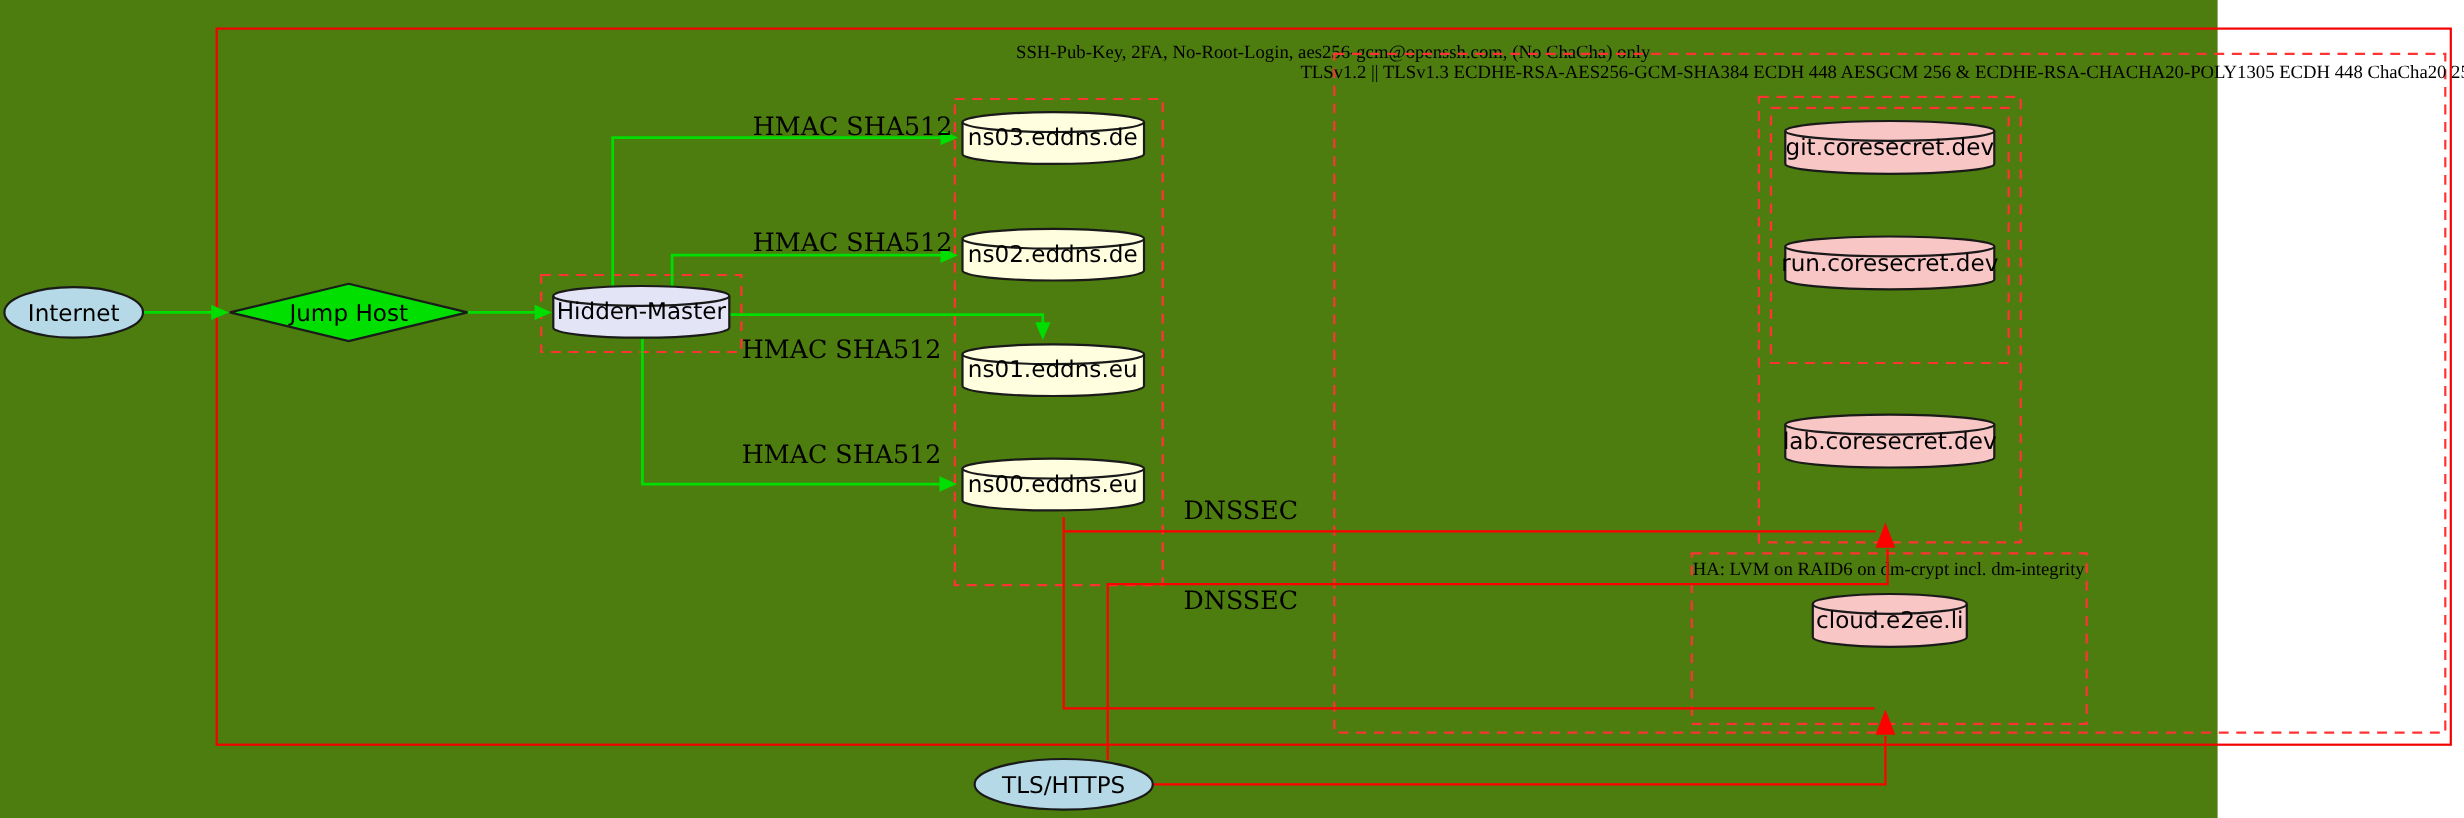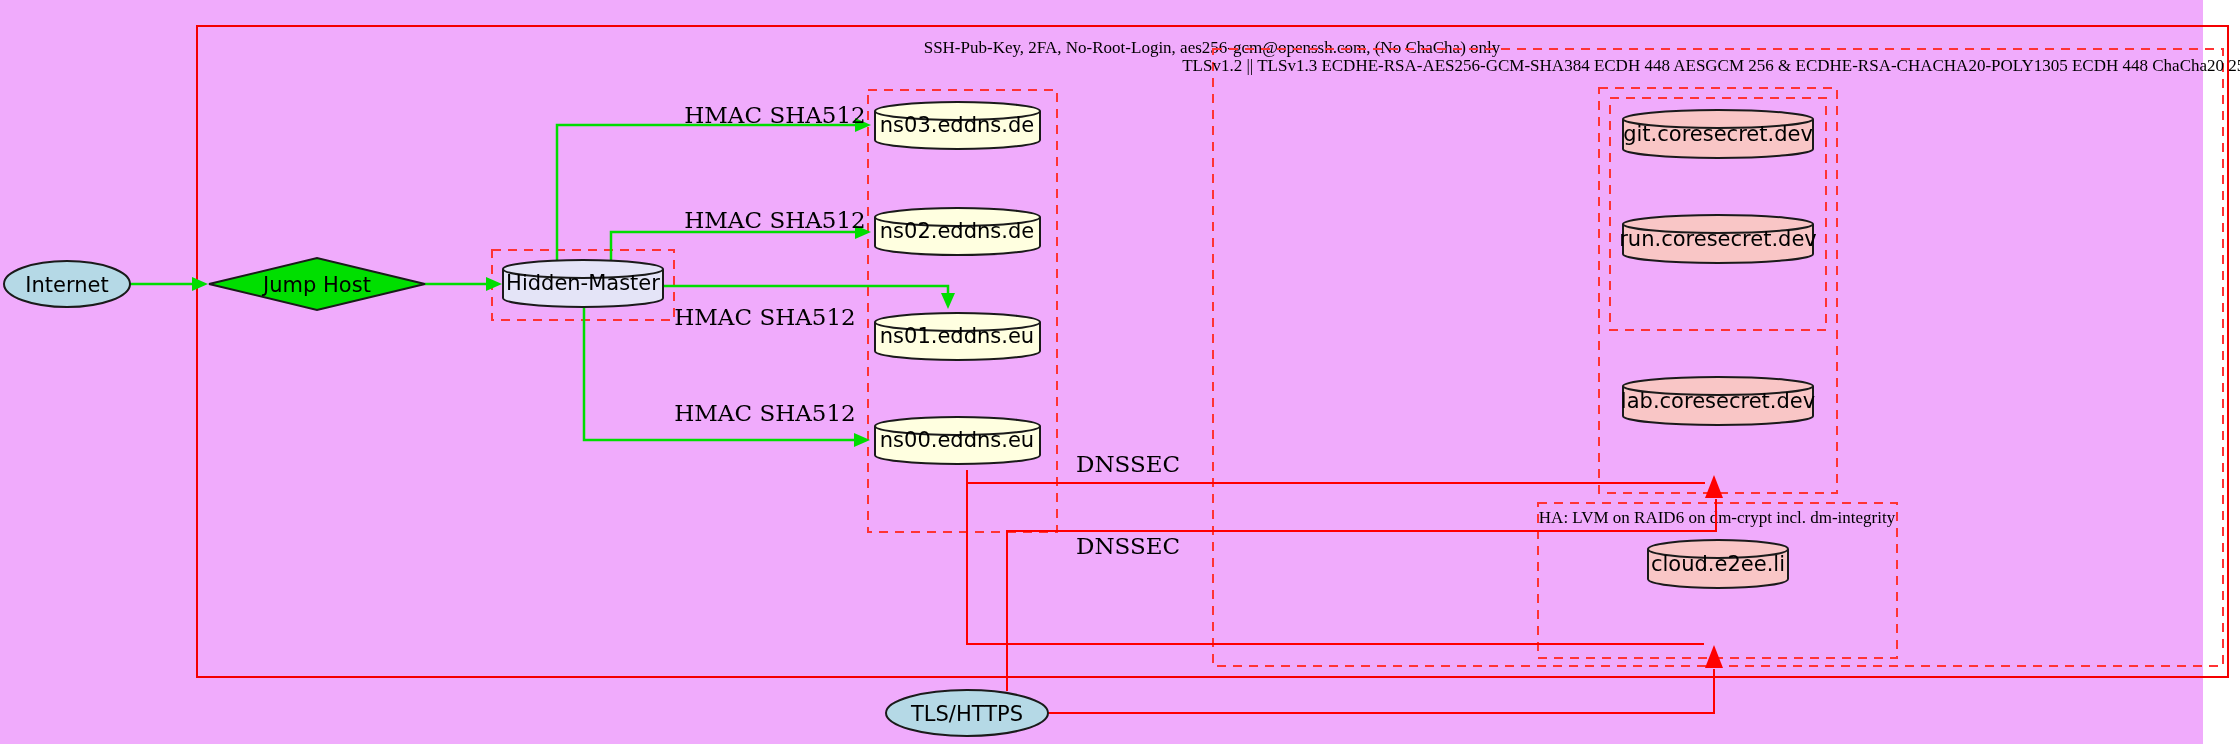--- a/index.html
+++ b/index.html
@@ -1,16 +1,16 @@
 <!DOCTYPE html>
 <html><head>
 <meta charset="utf-8">
 <style>
   html,body{margin:0;padding:0;background:#ffffff;}
-  .stage{width:2203px;height:744px;position:relative;background:#f0abfc;}
+  .stage{width:2016px;height:744px;position:relative;background:#4d7c0f;}
   svg{display:block;}
   text{font-family:"DejaVu Sans",sans-serif;fill:#000;}
   .node-label{font-size:21px;text-anchor:middle;}
   .edge-label{font-family:"DejaVu Serif","Liberation Serif",serif;font-size:23px;text-anchor:middle;}
   .cluster-label{font-family:"Liberation Serif","DejaVu Serif",serif;font-size:17px;text-anchor:middle;}
   .cluster-solid{fill:none;stroke:#f40000;stroke-width:2;}
   .cluster-dashed{fill:none;stroke:#ff3333;stroke-width:2;stroke-dasharray:9 7;}
   .shape{stroke:#1a1a1a;stroke-width:2;}
   .lid{fill:none;stroke:#1a1a1a;stroke-width:2;}
   .edge-green{fill:none;stroke:#00dd00;stroke-width:2.5;}

